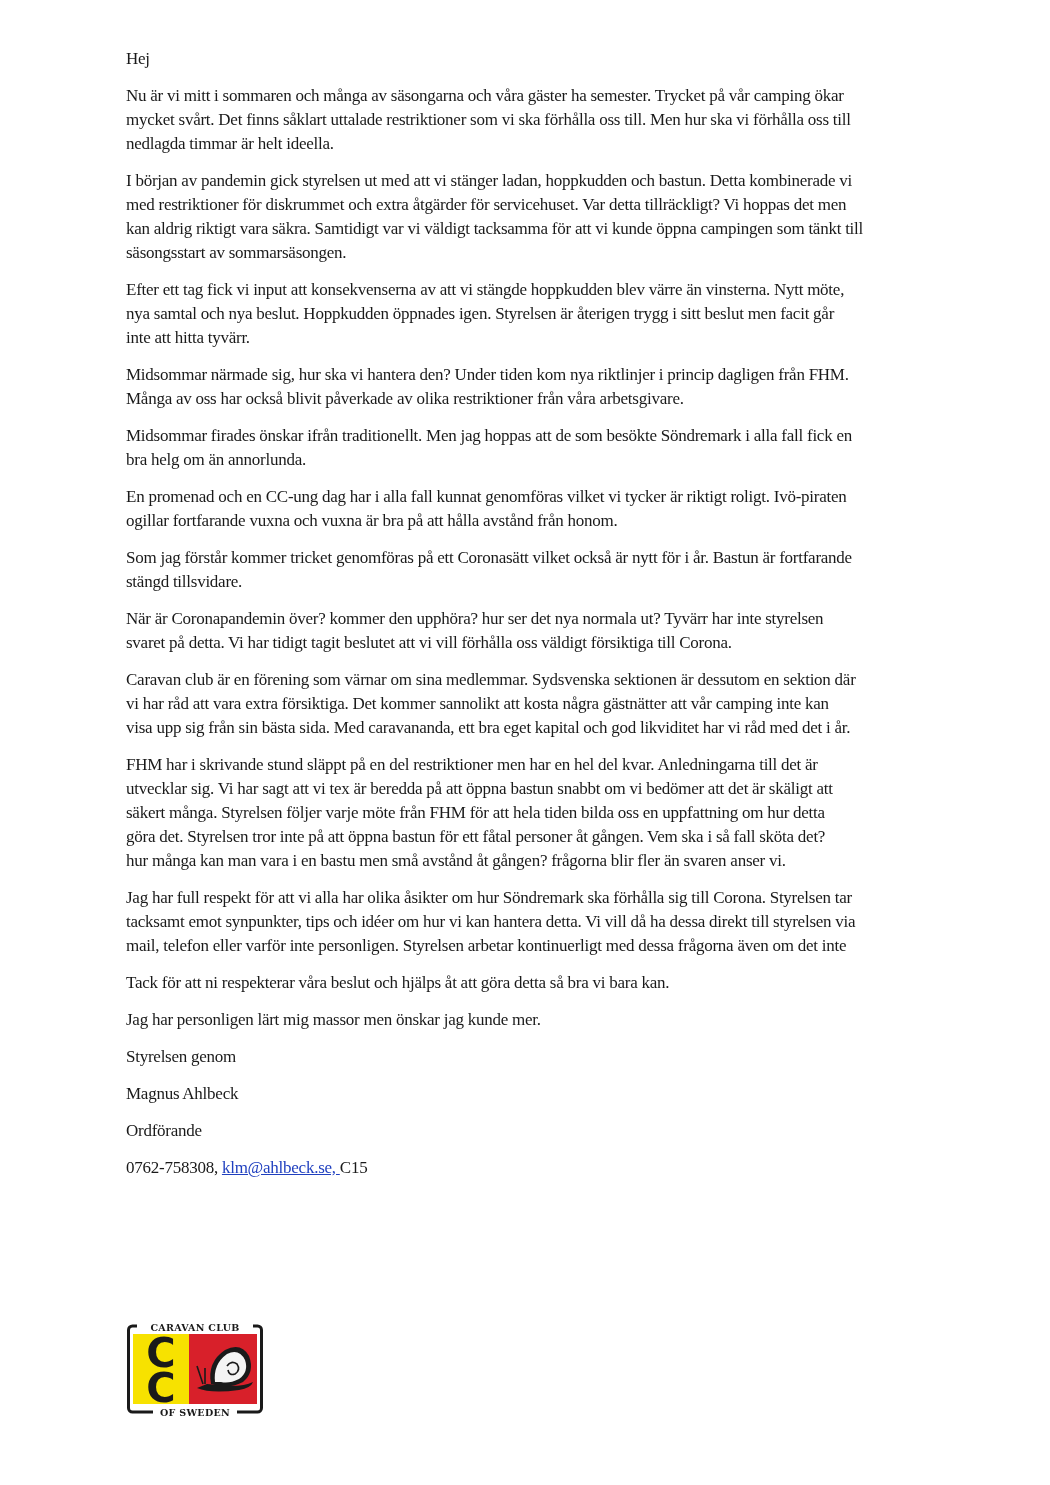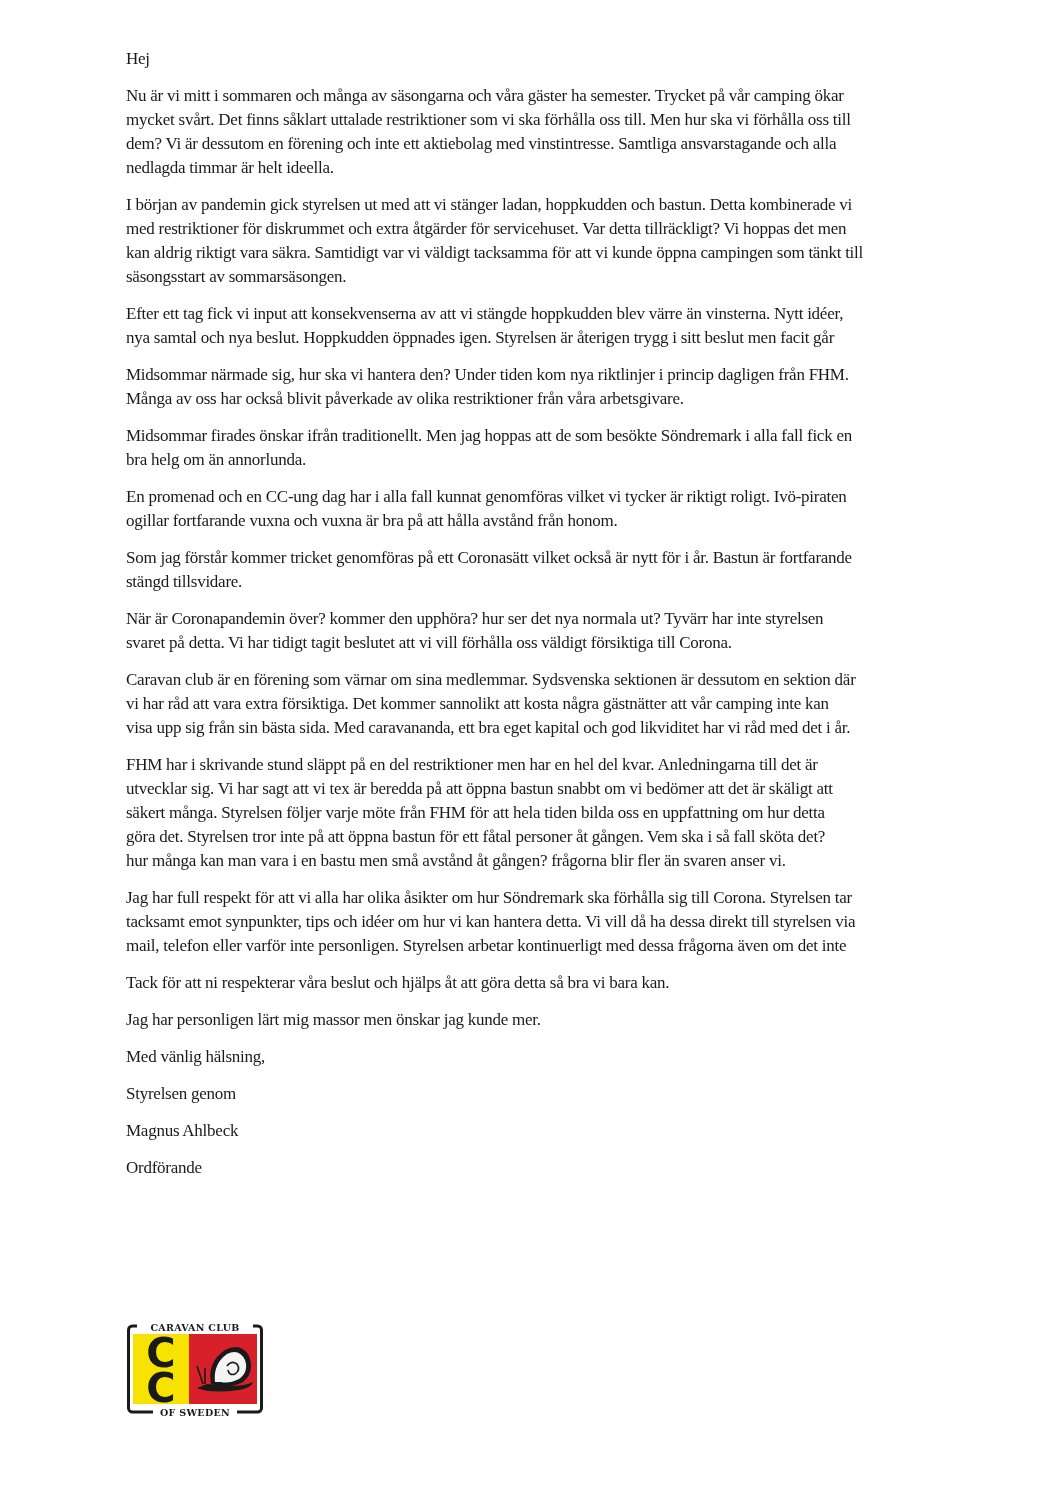--- a/index.html
+++ b/index.html
@@ -23,32 +23,32 @@
 
 <div class="page">
   <p class="para">
       <span class="line">Hej</span>
     </p>
 
   <div id="paragraphs">
       <p class="para">
         <span class="line">Nu är vi mitt i sommaren och många av säsongarna och våra gäster ha semester. Trycket på vår camping ökar</span>
         <span class="line">mycket svårt. Det finns såklart uttalade restriktioner som vi ska förhålla oss till. Men hur ska vi förhålla oss till</span>
-        <span class="line">dem? Vi är dessutom en förening och inte ett aktiebolag med vinstintresse. Samtliga ansvarstagande och alla</span>
         <span class="line">nedlagda timmar är helt ideella.</span>
       </p>
       <p class="para">
         <span class="line">I början av pandemin gick styrelsen ut med att vi stänger ladan, hoppkudden och bastun. Detta kombinerade vi</span>
         <span class="line">med restriktioner för diskrummet och extra åtgärder för servicehuset. Var detta tillräckligt? Vi hoppas det men</span>
         <span class="line">kan aldrig riktigt vara säkra. Samtidigt var vi väldigt tacksamma för att vi kunde öppna campingen som tänkt till</span>
         <span class="line">säsongsstart av sommarsäsongen.</span>
       </p>
       <p class="para">
-        <span class="line">Efter ett tag fick vi input att konsekvenserna av att vi stängde hoppkudden blev värre än vinsterna. Nytt idéer,</span>
+        <span class="line">Efter ett tag fick vi input att konsekvenserna av att vi stängde hoppkudden blev värre än vinsterna. Nytt möte,</span>
         <span class="line">nya samtal och nya beslut. Hoppkudden öppnades igen. Styrelsen är återigen trygg i sitt beslut men facit går</span>
+        <span class="line">inte att hitta tyvärr.</span>
       </p>
       <p class="para">
         <span class="line">Midsommar närmade sig, hur ska vi hantera den? Under tiden kom nya riktlinjer i princip dagligen från FHM.</span>
         <span class="line">Många av oss har också blivit påverkade av olika restriktioner från våra arbetsgivare.</span>
       </p>
       <p class="para">
         <span class="line">Midsommar firades önskar ifrån traditionellt. Men jag hoppas att de som besökte Söndremark i alla fall fick en</span>
         <span class="line">bra helg om än annorlunda.</span>
       </p>
       <p class="para">
@@ -82,31 +82,31 @@
       </p>
       <p class="para">
         <span class="line">Tack för att ni respekterar våra beslut och hjälps åt att göra detta så bra vi bara kan.</span>
       </p>
       <p class="para">
         <span class="line">Jag har personligen lärt mig massor men önskar jag kunde mer.</span>
       </p>
     </div>
 
   <p class="para">
-      <span class="line">Med vänlig hälsning,</span>
-    </p>
-  <p class="para">
       <span class="line">Styrelsen genom</span>
     </p>
   <p class="para">
       <span class="line">Magnus Ahlbeck</span>
     </p>
   <p class="para">
       <span class="line">Ordförande</span>
     </p>
+  <p class="para contact-line">
+    <span>0762-758308, </span><a class="email-link">klm@ahlbeck.se, </a><span>C15</span>
+  </p>
 </div>
 
 <svg class="logo" viewBox="0 0 136 96" xmlns="http://www.w3.org/2000/svg">
 
   <rect x="1.5" y="4" width="133" height="86" rx="4" fill="none" stroke="#1a1a1a" stroke-width="3"></rect>
 
   <rect x="10" y="0" width="116" height="10" fill="#ffffff"></rect>
   <text x="68" y="9" text-anchor="middle" font-family="'DejaVu Serif', serif" font-weight="bold" font-size="9.5" fill="#1a1a1a" letter-spacing="0.3">CARAVAN CLUB</text>
 
   <rect x="6" y="12" width="56" height="70" fill="#f7e200"></rect>

